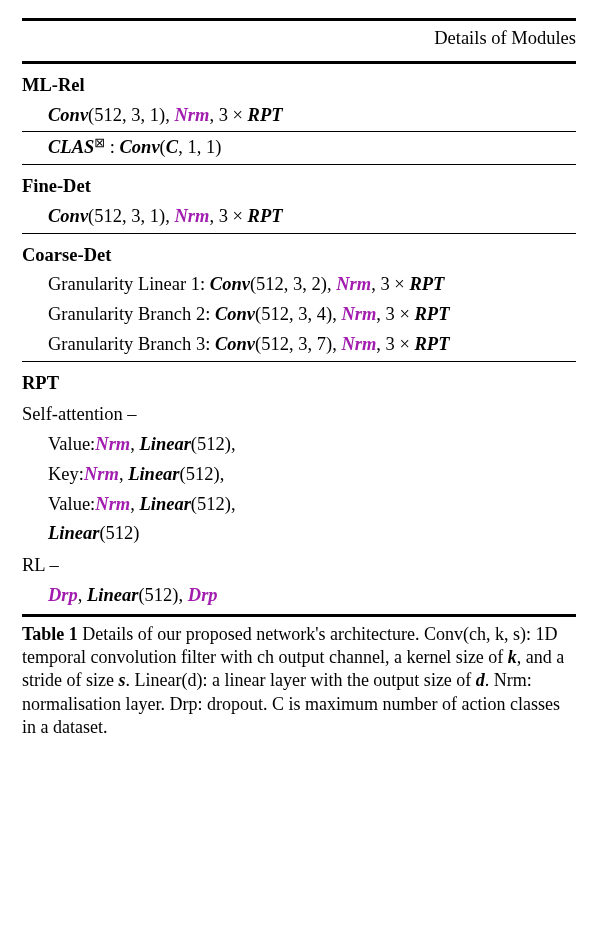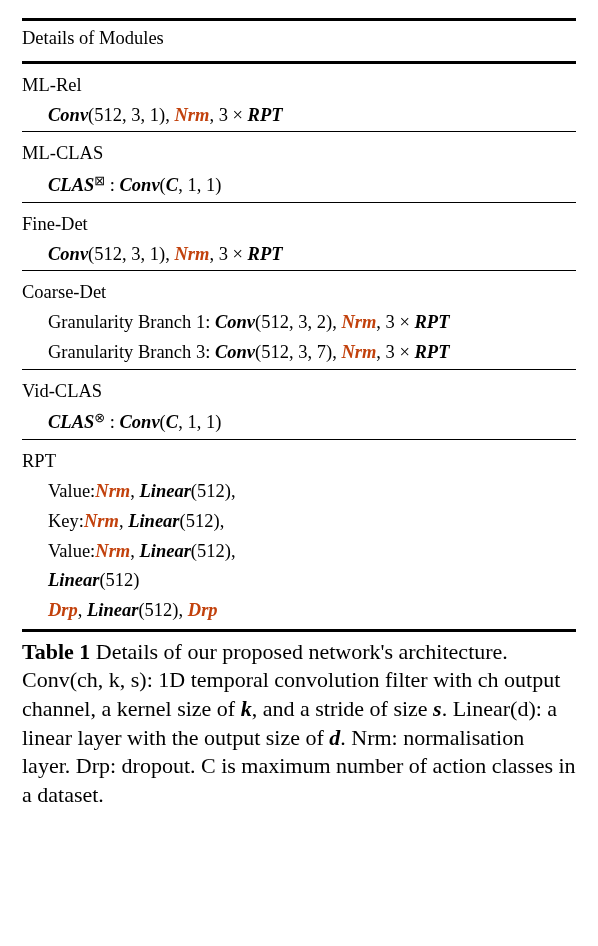--- a/index.html
+++ b/index.html
@@ -6,72 +6,70 @@
       font-family: "Times New Roman", Times, serif;
       font-size: 18.5px;
       line-height: 1.5;
       margin: 0;
       padding: 18px 22px;
       color: #000;
       width: 598px;
       box-sizing: border-box;
       background: #fff;
     }
-    .hl { color: #c2410c; }
+    .hl { color: #a21caf; }
     .table-top { border-top: 3px solid #000; }
     .heavy-rule { border-bottom: 3px solid #000; }
     .thin-rule { border-bottom: 1.2px solid #000; }
-    .title-row { text-align: left; padding: 4px 0 8px; }
-    .mod-name { font-weight: normal; padding-top: 8px; }
+    .title-row { text-align: right; padding: 4px 0 8px; }
+    .mod-name { font-weight: bold; padding-top: 8px; }
     .indent { padding-left: 26px; padding-bottom: 6px; }
     .indent2 { padding-left: 26px; }
     .subhead { padding-top: 2px; }
-    .caption { font-size: 22px; line-height: 1.3; padding-top: 6px; }
+    .caption { font-size: 18px; line-height: 1.3; padding-top: 6px; }
     .caption b { font-weight: bold; }
     .row { padding-bottom: 2px; }
     .it { font-style: italic; font-weight: bold; }
     .sup { font-size: 0.7em; vertical-align: super; position: relative; top: 0.05em; }
   </style>
 </head>
 <body>
 
 <div class="table-top"></div>
 <div class="title-row heavy-rule">Details of Modules</div>
 
 <div id="modules-container">
     <div class="thin-rule">
       <div class="mod-name row">ML-Rel</div>
       <div class="indent row"><span class="it">Conv</span><span>(512, 3, 1), </span><span class="hl it">Nrm</span><span>, 3 × </span><span class="it">RPT</span></div>
     </div>
     <div class="thin-rule">
-      <div class="mod-name row">ML-CLAS</div>
       <div class="indent row"><span class="it">CLAS</span><span class="sup">⊠</span><span> : </span><span class="it">Conv</span><span>(</span><span class="it">C</span><span>, 1, 1)</span></div>
     </div>
     <div class="thin-rule">
       <div class="mod-name row">Fine-Det</div>
       <div class="indent row"><span class="it">Conv</span><span>(512, 3, 1), </span><span class="hl it">Nrm</span><span>, 3 × </span><span class="it">RPT</span></div>
     </div>
     <div class="thin-rule">
       <div class="mod-name row">Coarse-Det</div>
-      <div class="indent row"><span>Granularity Branch 1: </span><span class="it">Conv</span><span>(512, 3, 2), </span><span class="hl it">Nrm</span><span>, 3 × </span><span class="it">RPT</span></div>
+      <div class="indent row"><span>Granularity Linear 1: </span><span class="it">Conv</span><span>(512, 3, 2), </span><span class="hl it">Nrm</span><span>, 3 × </span><span class="it">RPT</span></div>
+      <div class="indent row"><span>Granularity Branch 2: </span><span class="it">Conv</span><span>(512, 3, 4), </span><span class="hl it">Nrm</span><span>, 3 × </span><span class="it">RPT</span></div>
       <div class="indent row"><span>Granularity Branch 3: </span><span class="it">Conv</span><span>(512, 3, 7), </span><span class="hl it">Nrm</span><span>, 3 × </span><span class="it">RPT</span></div>
-    </div>
-    <div class="thin-rule">
-      <div class="mod-name row">Vid-CLAS</div>
-      <div class="indent row"><span class="it">CLAS</span><span class="sup">⊗</span><span> : </span><span class="it">Conv</span><span>(</span><span class="it">C</span><span>, 1, 1)</span></div>
     </div>
   </div>
 
 <div>
   <div class="mod-name row">RPT</div>
   <div id="rpt-sections">
+      <div class="subhead row">Self-attention –</div>
       <div class="indent2 row"><span>Value:</span><span class="hl it">Nrm</span><span>, </span><span class="it">Linear</span><span>(512),</span></div>
       <div class="indent2 row"><span>Key:</span><span class="hl it">Nrm</span><span>, </span><span class="it">Linear</span><span>(512),</span></div>
       <div class="indent2 row"><span>Value:</span><span class="hl it">Nrm</span><span>, </span><span class="it">Linear</span><span>(512),</span></div>
       <div class="indent2 row"><span class="it">Linear</span><span>(512)</span></div>
+      <div class="subhead row">RL –</div>
       <div class="indent2 row"><span class="hl it">Drp</span><span>, </span><span class="it">Linear</span><span>(512), </span><span class="hl it">Drp</span></div>
     </div>
 </div>
 <div class="heavy-rule" style="margin-top:2px"></div>
 
 <div class="caption">
   <b>Table 1</b><span id="caption-body"><span>  Details of our proposed network's architecture. Conv(ch, k, s): 1D temporal convolution filter with ch output channel, a kernel size of </span><span class="it">k</span><span>, and a stride of size </span><span class="it">s</span><span>. Linear(d): a linear layer with the output size of </span><span class="it">d</span><span>. Nrm: normalisation layer. Drp: dropout. C is maximum number of action classes in a dataset.</span></span>
 </div>
 
 </body></html>

